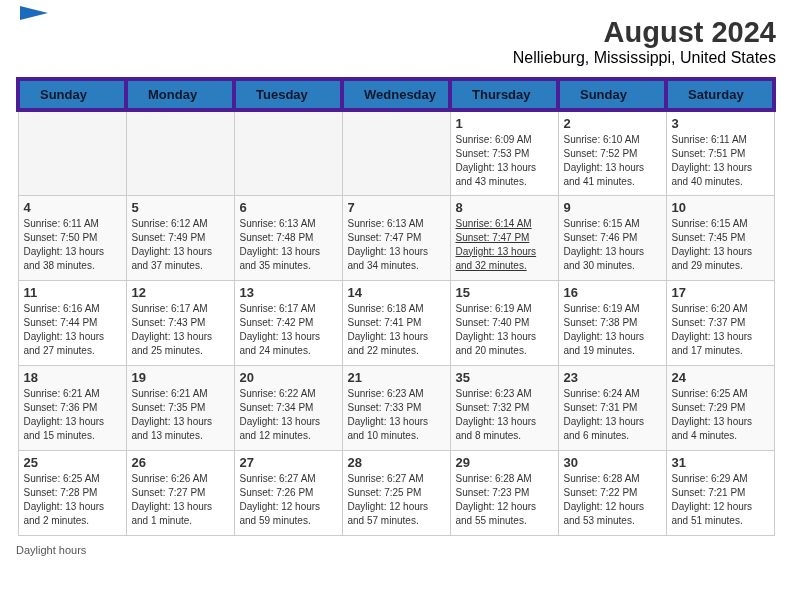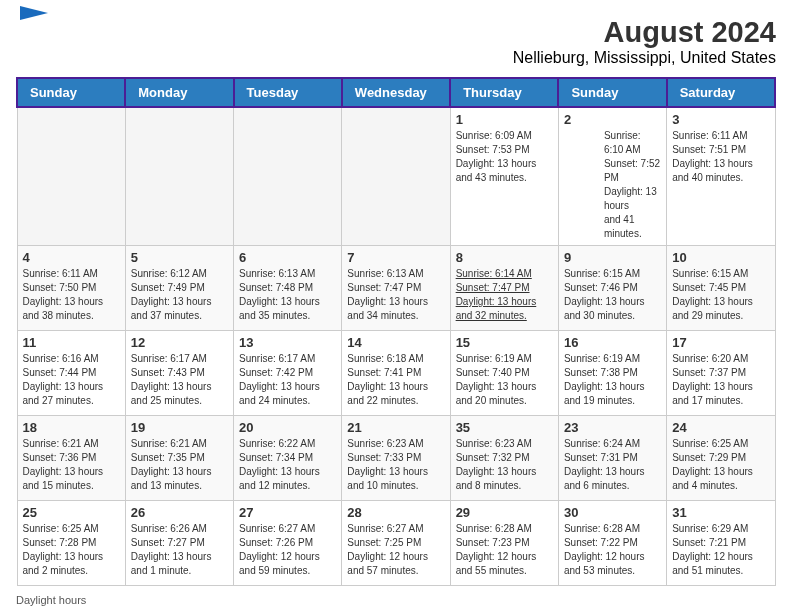--- a/index.html
+++ b/index.html
@@ -46,26 +46,26 @@
       font-size: 16px;
       color: #000000;
     }
     table {
       width: 100%;
       border-collapse: collapse;
       table-layout: fixed;
     }
     th {
       background-color: #2c7dbf;
-      color: #ffffff;
+      color: #0f172a;
       font-size: 13px;
       font-weight: bold;
-      padding: 6px 12px;
+      padding: 6px 20px;
       text-align: left;
-      border: 2px solid #4c1d95;
+      border: 4px solid #4c1d95;
     }
     td {
       border: 1px solid #ccc;
       vertical-align: top;
       padding: 4px 5px;
       font-size: 10.5px;
       color: #333;
       height: 85px;
       background: #fff;
     }
@@ -123,21 +123,21 @@
         <td class="empty"></td>
         <td>
           <span class="day-num">1</span>
           <div class="day-info" style="white-space: pre-line;">Sunrise: 6:09 AM
 Sunset: 7:53 PM
 Daylight: 13 hours
 and 43 minutes.</div>
         </td>
         <td>
           <span class="day-num">2</span>
-          <div class="day-info" style="white-space: pre-line; margin-left: 40px;">Sunrise: 6:10 AM
+          <div class="day-info" style="white-space: pre-line;">Sunrise: 6:10 AM
 Sunset: 7:52 PM
 Daylight: 13 hours
 and 41 minutes.</div>
         </td>
         <td>
           <span class="day-num">3</span>
           <div class="day-info" style="white-space: pre-line;">Sunrise: 6:11 AM
 Sunset: 7:51 PM
 Daylight: 13 hours
 and 40 minutes.</div>

